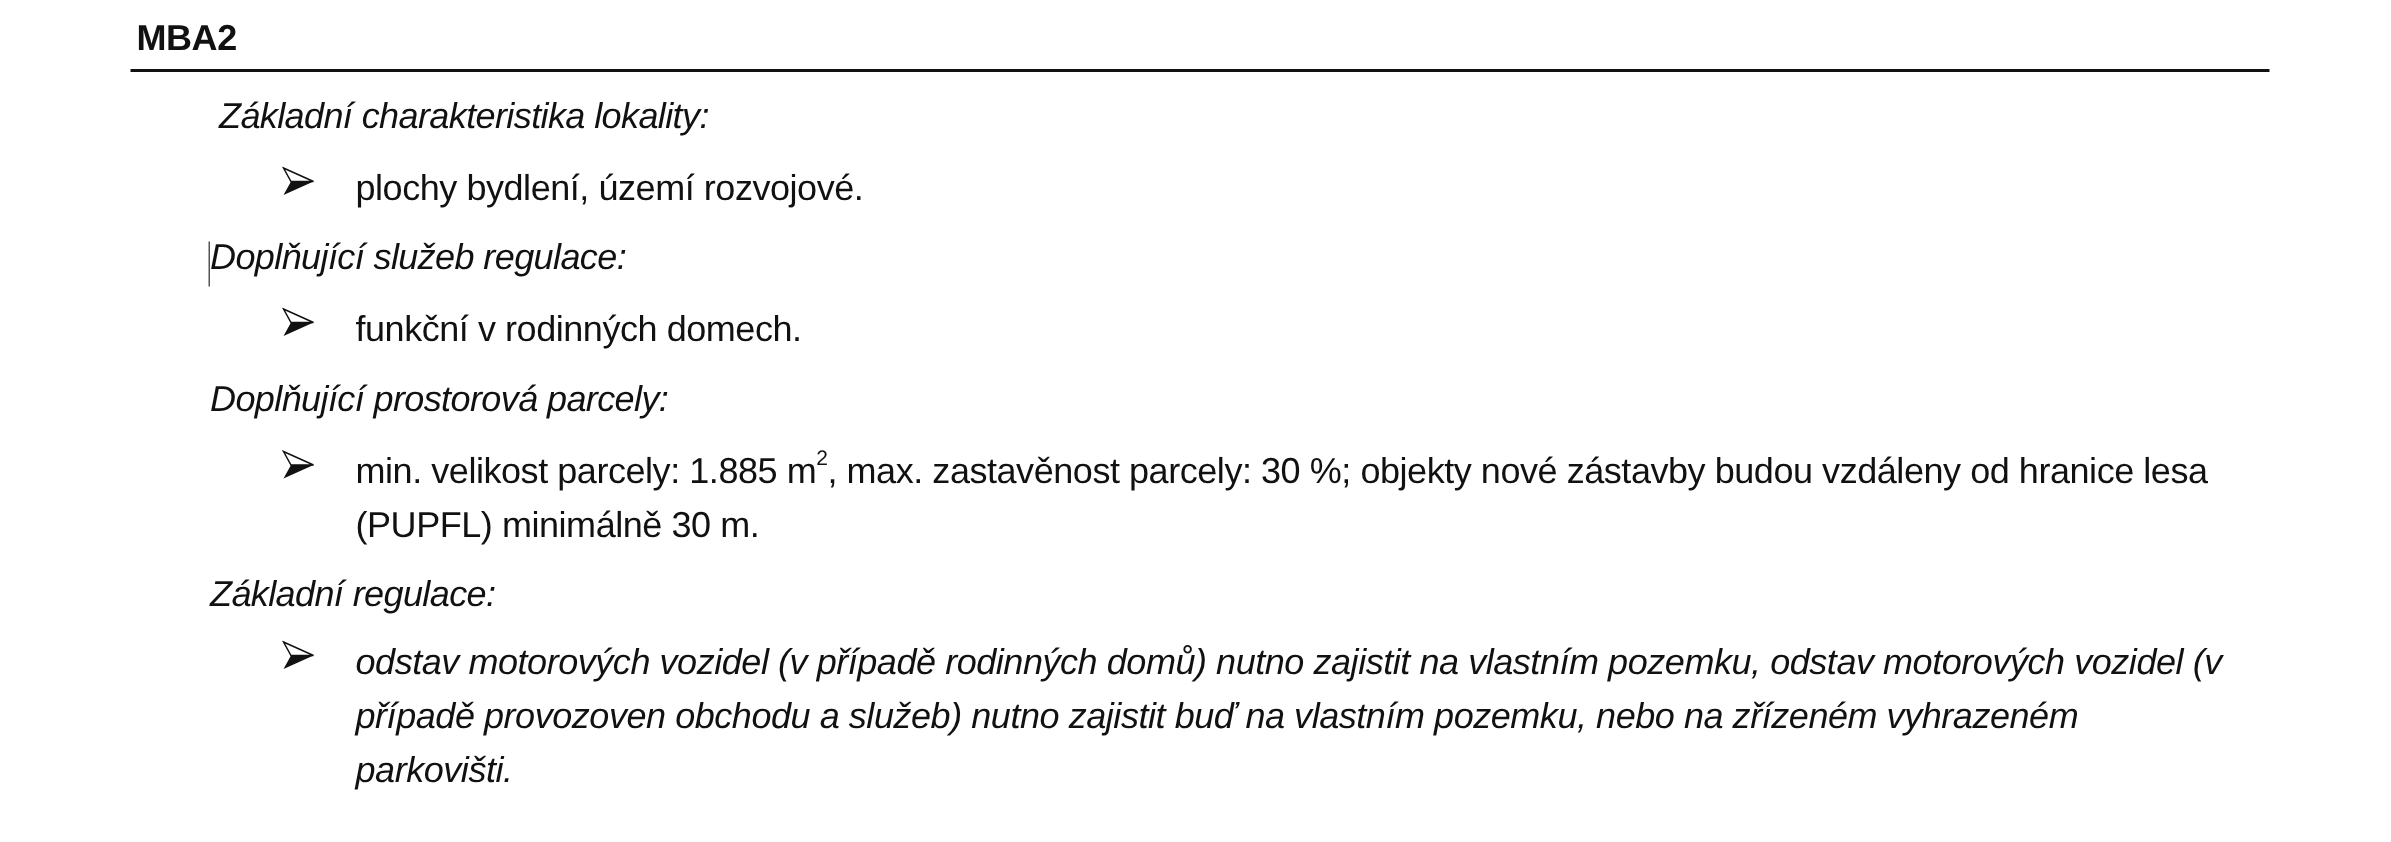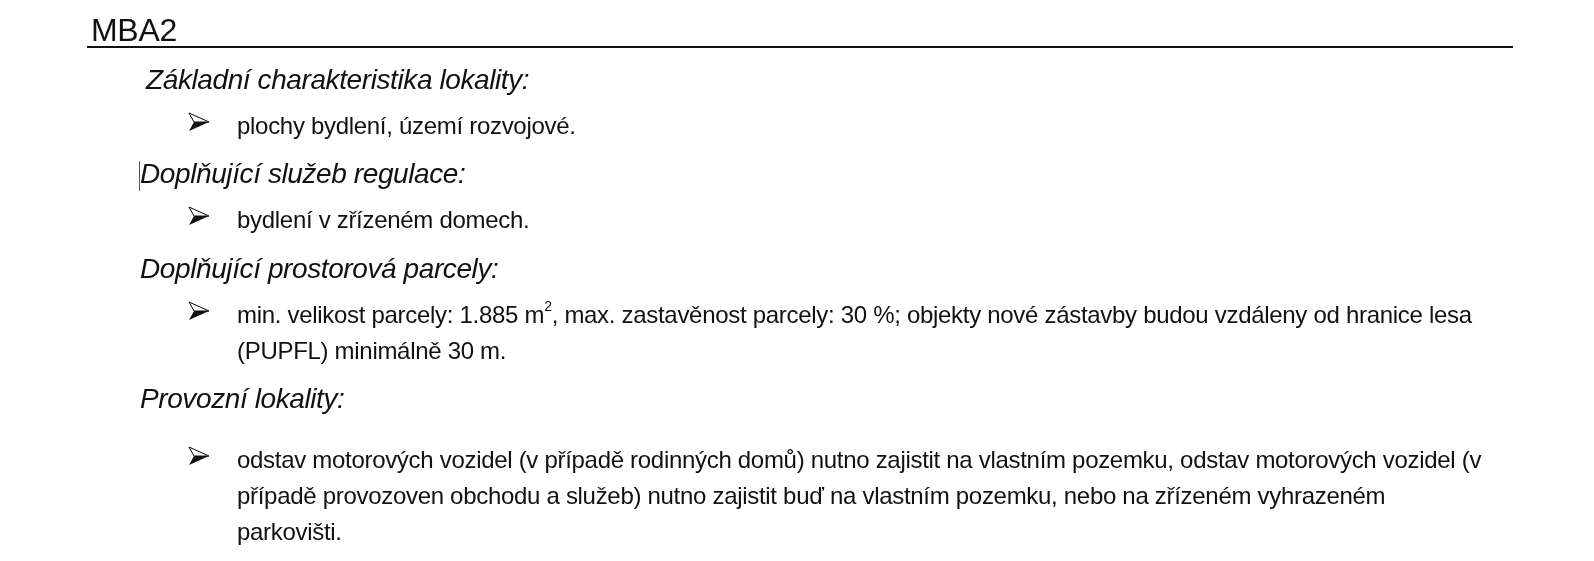--- a/index.html
+++ b/index.html
@@ -3,28 +3,28 @@
   <meta charset="utf-8">
   <style>
     html, body { margin: 0; padding: 0; background: #ffffff; }
     body {
       width: 1594px; height: 561px; position: relative; overflow: hidden;
       font-family: "Liberation Sans", "DejaVu Sans", sans-serif;
       color: #111111;
     }
     .heading {
       position: absolute; left: 91px; top: 12px;
-      font-weight: normal; font-size: 32px; letter-spacing: -0.3px;
+      font-weight: bold; font-size: 24px; letter-spacing: -0.3px;
     }
     .rule {
       position: absolute; left: 87px; top: 46px; width: 1426px; height: 2px;
       background: #111111;
     }
     .section-label {
-      position: absolute; font-style: italic; font-size: 28px; letter-spacing: -0.4px;
+      position: absolute; font-style: italic; font-size: 24px; letter-spacing: -0.4px;
     }
     .bullet {
       position: absolute; left: 188px; font-size: 24px; letter-spacing: -0.3px;
       display: flex;
       justify-content: flex-end;
     }
     .bullet .arrow {
       width: 49px; flex: 0 0 49px; display: inline-block; position: relative; top: 2px;
     }
     .bullet .text { line-height: 36px; width: 1290px; }
@@ -53,36 +53,36 @@
 
   <div class="cursor"></div>
   <div class="section-label" style="left:140px; top:158px;">Doplňující služeb regulace:</div>
   <div class="bullet" style="top:202px;">
     <span class="arrow">
       <svg width="22" height="20" viewBox="0 0 22 20">
           <path d="M1 1 L21 10 L1 19 L6 10 Z" fill="#111"></path>
           <path d="M1 1 L21 10 L6 10 Z" fill="#fff" stroke="#111" stroke-width="1"></path>
         </svg>
     </span>
-    <span class="text">bydlení v zřízeném domech.</span>
+    <span class="text">funkční v rodinných domech.</span>
   </div>
 
   <div class="section-label" style="left:140px; top:253px;">Doplňující prostorová parcely:</div>
   <div class="bullet" style="top:297px;">
     <span class="arrow">
       <svg width="22" height="20" viewBox="0 0 22 20">
           <path d="M1 1 L21 10 L1 19 L6 10 Z" fill="#111"></path>
           <path d="M1 1 L21 10 L6 10 Z" fill="#fff" stroke="#111" stroke-width="1"></path>
         </svg>
     </span>
     <span class="text"><span>min. velikost parcely: 1.885 m</span><sup>2</sup><span>, max. zastavěnost parcely: 30 %; objekty nové zástavby budou vzdáleny od hranice lesa (PUPFL) minimálně 30 m.</span></span>
   </div>
 
-  <div class="section-label" style="left:140px; top:383px;">Provozní lokality:</div>
-  <div class="bullet" style="top:442px;">
+  <div class="section-label" style="left:140px; top:383px;">Základní regulace:</div>
+  <div class="bullet" style="top:424px;font-style:italic;">
     <span class="arrow">
       <svg width="22" height="20" viewBox="0 0 22 20">
           <path d="M1 1 L21 10 L1 19 L6 10 Z" fill="#111"></path>
           <path d="M1 1 L21 10 L6 10 Z" fill="#fff" stroke="#111" stroke-width="1"></path>
         </svg>
     </span>
     <span class="text" style="width:1250px;">odstav motorových vozidel (v případě rodinných domů) nutno zajistit na vlastním pozemku, odstav motorových vozidel (v případě provozoven obchodu a služeb) nutno zajistit buď na vlastním pozemku, nebo na zřízeném vyhrazeném parkovišti.</span>
   </div>
 </div>
 

